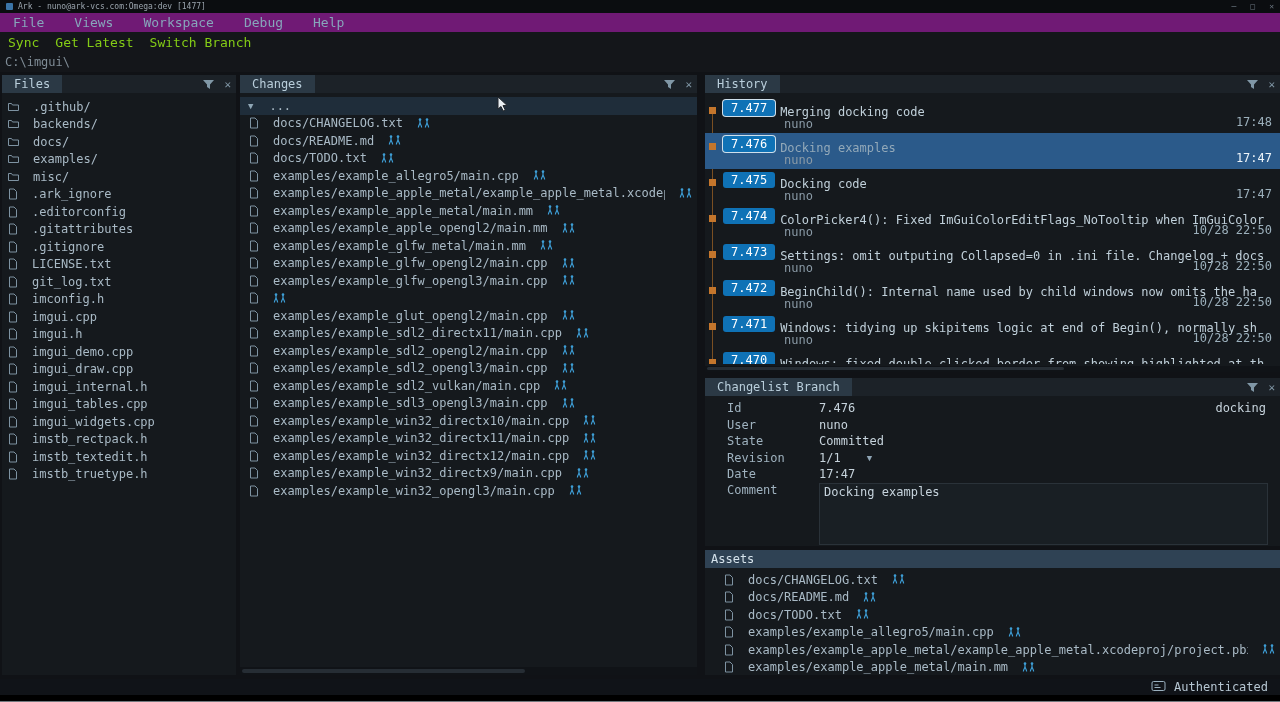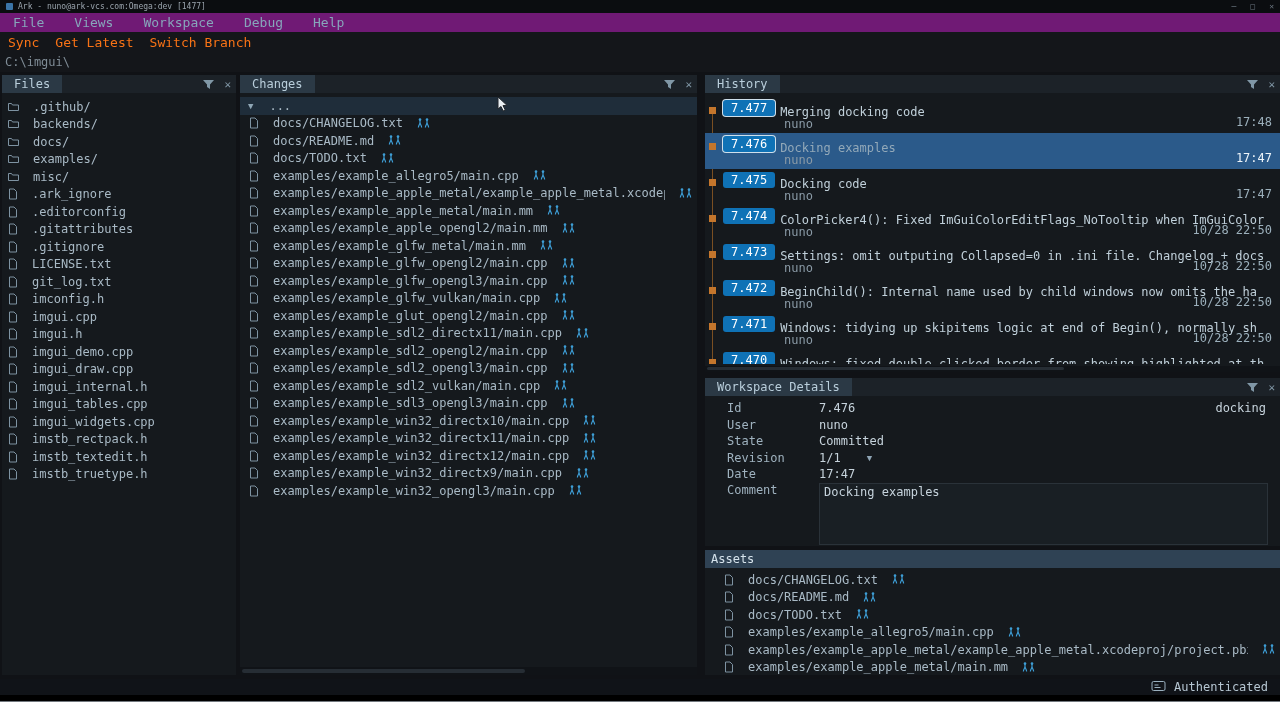--- a/index.html
+++ b/index.html
@@ -15,21 +15,21 @@
   .titlebar {
     height:13px; background:#0b0d10; display:flex; align-items:center;
     padding:0 6px; font-size:8px; color:#9aa4ad;
   }
   .app-icon { width:7px; height:7px; background:#3b75a8; border-radius:1px; margin-right:5px; flex:none; }
   .winctrl { margin-left:auto; display:flex; gap:14px; font-size:8px; color:#6b7680; }
   .winctrl span { cursor:default; }
   .menubar { height:19px; background:#701a75; display:flex; align-items:center; padding-left:6px;gap:16px; }
   .menu-item { padding:0 7px; font-size:13px; color:#87a6bb; }
   .toolbar { height:20px; background:#14161a; display:flex; align-items:center; padding-left:8px; }
-  .toolbar-item { margin-right:16px; font-size:13px; color:#f97316; }
+  .toolbar-item { margin-right:16px; font-size:13px; color:#84cc16; }
   .pathbar { height:20px; background:#14161a; display:flex; align-items:center; padding-left:5px; font-size:12px; color:#7f8c96; }
 
   
   .panel { position:absolute; background:#15191d; overflow:hidden; }
   #files-panel   { left:2px;   top:75px;  width:234px; height:600px; }
   #changes-panel { left:240px; top:75px;  width:457px; height:600px; }
   #history-panel { left:705px; top:75px;  width:575px; height:297px; }
   #details-panel { left:705px; top:378px; width:575px; height:168px; }
   #assets-panel  { left:705px; top:550px; width:575px; height:125px; }
 
@@ -529,21 +529,20 @@
         <circle cx="10" cy="1.6" r="1.3" fill="#3e9ed6"></circle>
       </svg>
     </span>
   </div>
       <div class="row">
     <span class="ficon">
       <svg width="10" height="12" viewBox="0 0 10 12">
             <path d="M1.5 1h4.5L8.5 3.5v7.5h-7z" fill="none" stroke="#7e93a2"></path>
           </svg>
     </span>
-    <span class="rlabel">examples/example_glfw_vulkan/main.cpp</span>
     <span class="coicon">
       <svg width="14" height="11" viewBox="0 0 14 11">
         <g stroke="#3e9ed6" fill="none" stroke-width="1.2">
           <path d="M3 2v2.5c0 2-1.6 2.5-1.6 5M3 4.5c0 2 1.6 2.5 1.6 5"></path>
           <path d="M10 2v2.5c0 2-1.6 2.5-1.6 5M10 4.5c0 2 1.6 2.5 1.6 5"></path>
         </g>
         <circle cx="3" cy="1.6" r="1.3" fill="#3e9ed6"></circle>
         <circle cx="10" cy="1.6" r="1.3" fill="#3e9ed6"></circle>
       </svg>
     </span>
@@ -856,21 +855,21 @@
   </div>
     </div>
   <div class="hscroll">
       <div class="thumb"></div>
     </div>
 </div>
 
 <div class="panel" id="details-panel">
   <div class="panel-header">
     <div class="tab">
-      <span>Workspace Details</span>
+      <span>Changelist Branch</span>
     </div>
     <div class="hspacer"></div>
     <span class="hicon">
       <svg width="11" height="9" viewBox="0 0 11 9">
           <path d="M0 0h11L7 4.5V9L4 7V4.5z" fill="#8097a6"></path>
         </svg>
     </span>
     <span class="hicon">✕</span>
   </div>
   <div class="panel-body" id="details-body">

